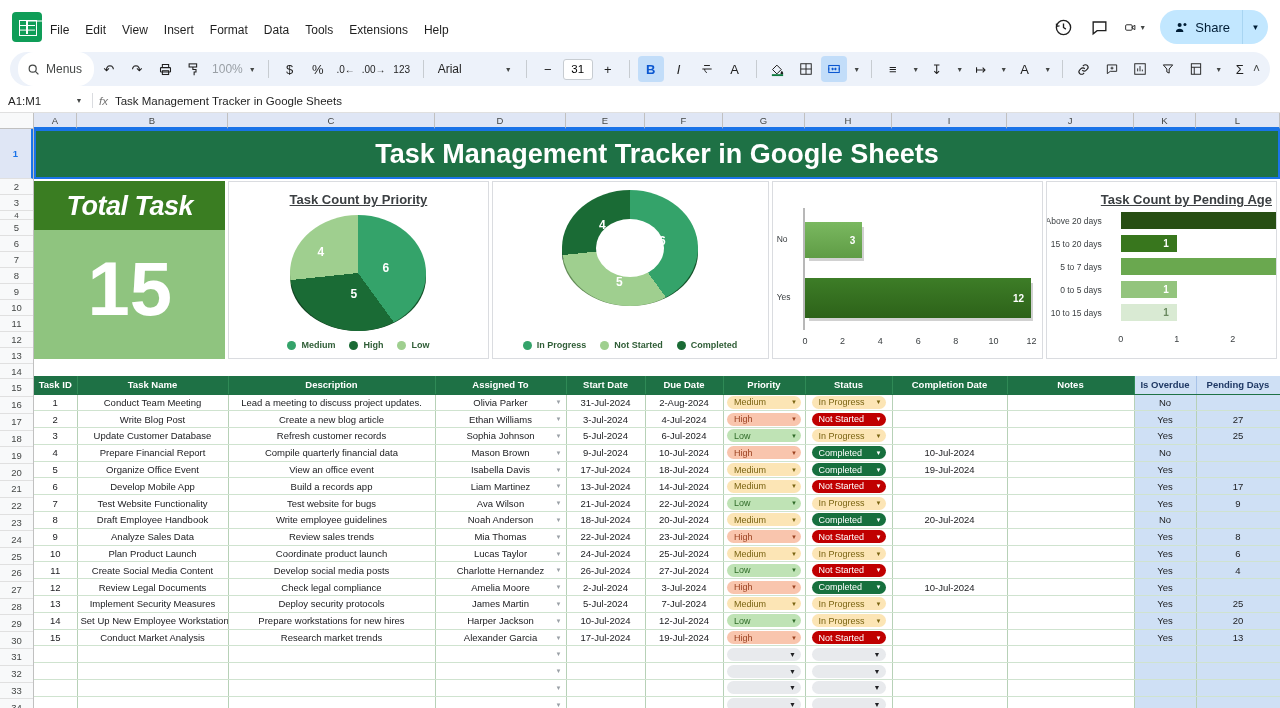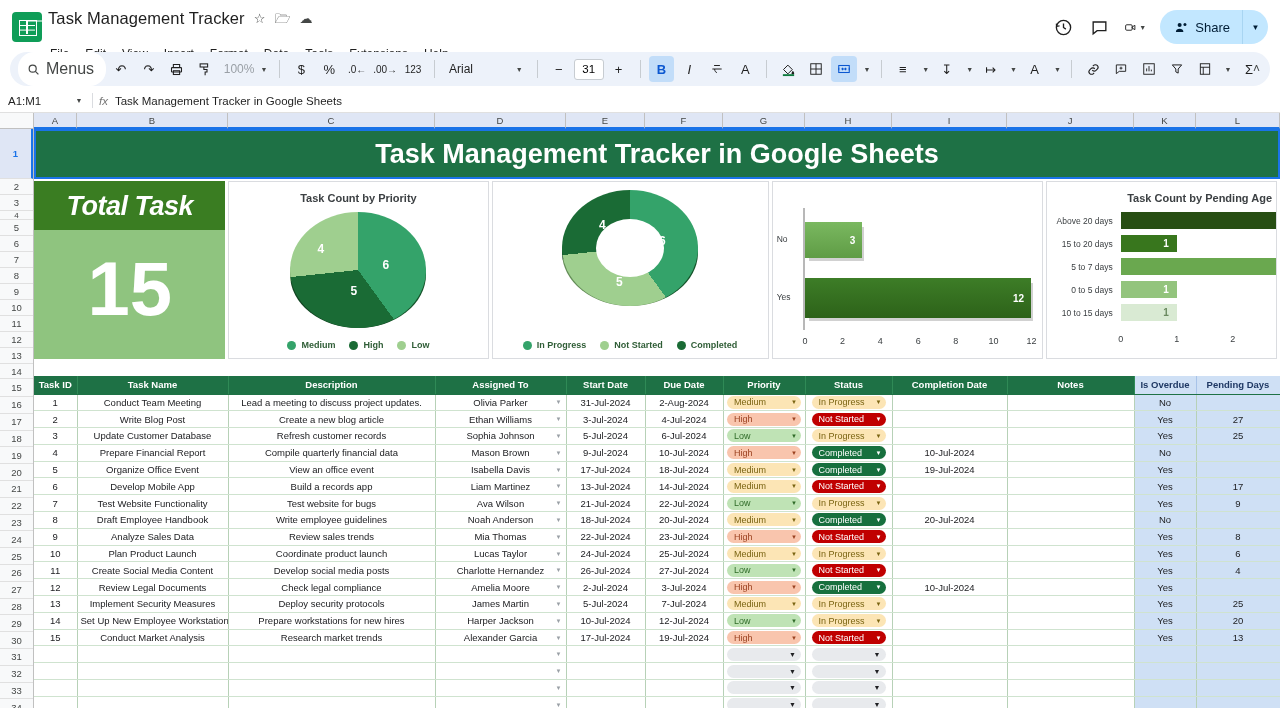--- a/index.html
+++ b/index.html
@@ -29,21 +29,21 @@
   .share-btn { display: flex; align-items: center; gap: 6px; background: #c2e7ff; color: #001d35;
                border-radius: 18px 0 0 18px; height: 34px; padding: 0 12px 0 14px; font-size: 13px; cursor: pointer; }
   .share-caret { background: #c2e7ff; height: 34px; width: 26px; border-radius: 0 18px 18px 0; display: flex;
                align-items: center; justify-content: center; font-size: 8px; color: #001d35; cursor: pointer;
                border-left: 1px solid #a8d5f2; }
 
   
   .toolbar { height: 34px; margin: 2px 10px 0 10px; background: #edf2fa; border-radius: 18px;
              display: flex; align-items: center; padding: 0 8px; gap: 2px; position: relative; }
   .menus-pill { display: flex; align-items: center; gap: 6px; background: #fff; border-radius: 16px;
-                height: 34px; padding: 0 12px 0 9px; font-size: 16px; color: #444746; cursor: pointer; }
+                height: 34px; padding: 0 12px 0 9px; font-size: 12px; color: #444746; cursor: pointer; }
   .tb { width: 26px; height: 26px; border-radius: 4px; display: flex; align-items: center; justify-content: center;
         font-size: 13px; color: #1f1f1f; cursor: pointer; }
   .tb.active { background: #c2ddf9; }
   .sep { width: 1px; height: 18px; background: #c7ccd1; margin: 0 6px; }
   .zoom-pill { display: flex; align-items: center; gap: 4px; font-size: 12px; color: #9aa0a6; padding: 0 4px; cursor: pointer; }
   .font-pill { display: flex; align-items: center; justify-content: space-between; width: 86px; font-size: 12px;
                color: #1f1f1f; padding: 0 6px; cursor: pointer; }
   .size-box { width: 30px; height: 21px; border: 1px solid #c7ccd1; border-radius: 3px; background: #fff;
               font-size: 11.5px; display: flex; align-items: center; justify-content: center; cursor: text; }
   .caret { font-size: 7px; color: #444746; margin-left: 2px; }
@@ -76,21 +76,21 @@
             color: #fff; font-size: 27px; font-weight: bold; border: 2px solid #1a73e8; }
 
   
   .dash { height: 182px; display: flex; gap: 3px; padding: 2px 3px 2px 0; background: #fff; }
   .kpi { width: 192px; background: #8fc47f; display: flex; flex-direction: column; }
   .kpi-head { background: #3a7d22; color: #fff; font-size: 27px; font-weight: bold; font-style: italic;
               text-align: center; padding: 10px 0 8px; letter-spacing: -.5px; }
   .kpi-val { flex: 1; display: flex; align-items: center; justify-content: center; color: #fff;
              font-size: 76px; font-weight: bold; line-height: 1; padding-bottom: 12px; }
   .chartcard { background: #fff; border: 1px solid #dadce0; position: relative; overflow: hidden; }
-  .chart-title { text-align: center; font-size: 11px; font-weight: bold; color: #3c4043; padding-top: 10px; }
+  .chart-title { text-align: center; font-size: 13px; font-weight: bold; color: #3c4043; padding-top: 10px; text-decoration: underline; }
   .legend { position: absolute; bottom: 8px; left: 0; right: 0; display: flex; justify-content: center; gap: 14px; }
   .lg { display: flex; align-items: center; gap: 5px; font-size: 9px; font-weight: bold; color: #2f5d36; }
   .dot { width: 9px; height: 9px; border-radius: 50%; }
 
   
   .pie-wrap { position: relative; width: 136px; height: 116px; margin: 8px auto 0; }
   .pie { position: absolute; inset: 0; border-radius: 50%; }
   .pie-lbl { position: absolute; color: #fff; font-size: 12px; font-weight: bold; }
   .donut-hole { position: absolute; left: 34px; top: 29px; width: 68px; height: 58px; border-radius: 50%; background: #fff; }
 
@@ -100,21 +100,21 @@
   .od-bar { position: absolute; left: 2px; display: flex; align-items: center; justify-content: flex-end;
             color: #fff; font-size: 10px; font-weight: bold; padding-right: 7px; }
   .od-cat { position: absolute; left: 6px; font-size: 8.5px; color: #3c4043; }
   .od-ticks { position: absolute; left: 30px; right: 8px; bottom: 10px; height: 12px; }
   .od-tick { position: absolute; font-size: 9px; color: #3c4043; transform: translateX(-50%); }
 
   
   .pa-plot { position: absolute; left: 74px; top: 28px; right: 0; bottom: 30px; }
   .pa-row { position: absolute; left: 0; height: 17px; display: flex; align-items: center;
             justify-content: flex-end; color: #fff; font-size: 10px; font-weight: bold; padding-right: 8px; }
-  .pa-cat { position: absolute; right: 100%; margin-right: 8px; white-space: nowrap; font-size: 8.5px;
+  .pa-cat { position: absolute; right: 100%; margin-right: 19px; white-space: nowrap; font-size: 8.5px;
             color: #3c4043; font-weight: normal; }
   .pa-ticks { position: absolute; left: 74px; right: 0; bottom: 12px; height: 12px; }
   .pa-tick { position: absolute; font-size: 9px; color: #3c4043; transform: translateX(-50%); }
 
   
   .tbl { width: 1246px; border-collapse: collapse; table-layout: fixed; }
   .tbl td, .tbl th { height: 16.8px; font-size: 9.5px; color: #202124; padding: 0 3px;
                      border-right: 1px solid #b7d1b7; border-bottom: 1px solid #cfe3cf; overflow: hidden;
                      white-space: nowrap; text-align: center; }
   .tbl th { background: #1e7145; color: #fff; font-weight: bold; font-size: 9.5px; height: 18px;
@@ -130,26 +130,20 @@
   .dd { position: absolute; right: 4px; top: 50%; transform: translateY(-50%); font-size: 6px; color: #9aa0a6; }
 </style>
 </head>
 <body>
 
 <div class="topbar">
   <div class="doc-icon">
       <div class="vline"></div>
     </div>
   <div class="title-block">
-    <div class="title-row">
-      <span class="doc-title">Task Management Tracker</span>
-      <span class="title-icon">☆</span>
-      <span class="title-icon">🗁</span>
-      <span class="title-icon">☁</span>
-    </div>
     <div class="menu-row">
       <span>File</span>
       <span>Edit</span>
       <span>View</span>
       <span>Insert</span>
       <span>Format</span>
       <span>Data</span>
       <span>Tools</span>
       <span>Extensions</span>
       <span>Help</span>

